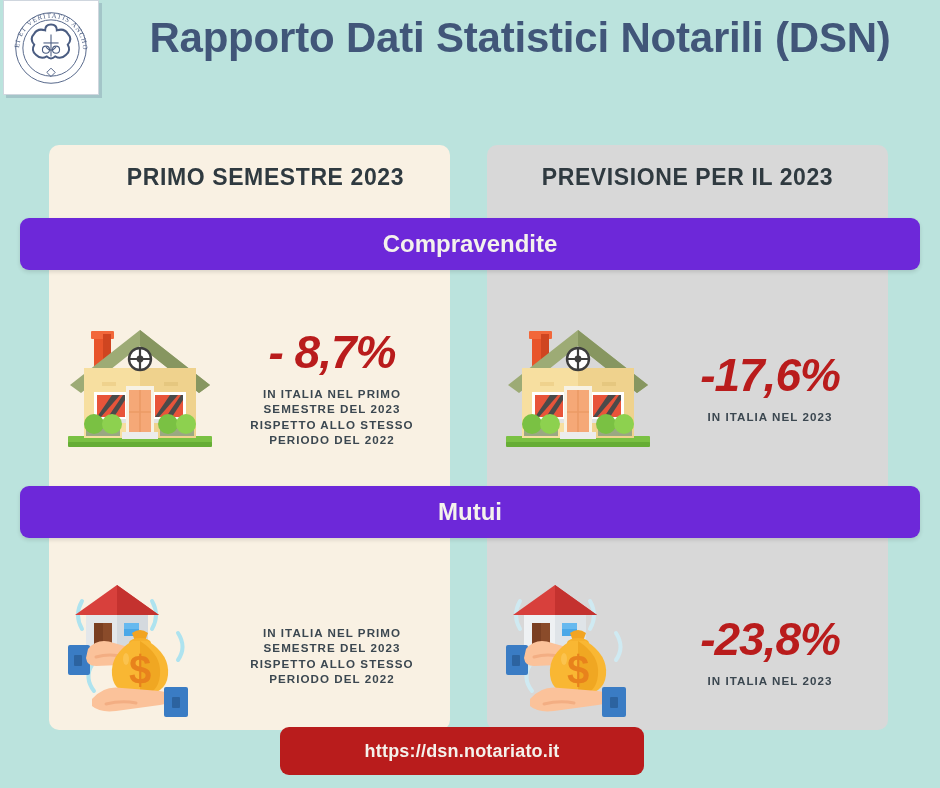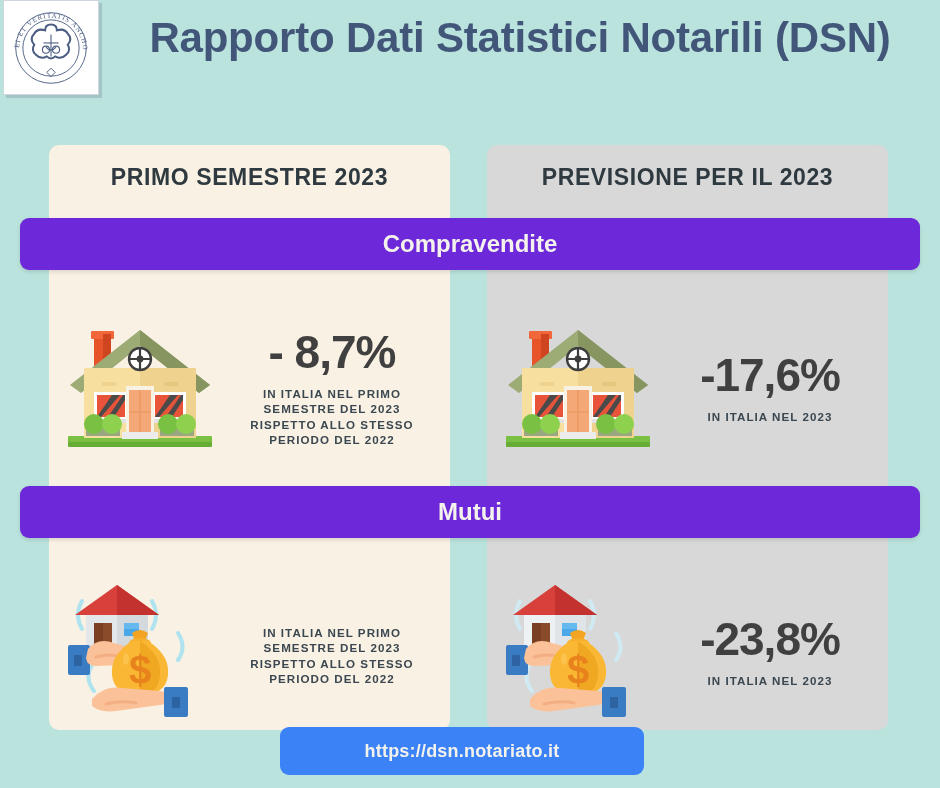--- a/index.html
+++ b/index.html
@@ -73,21 +73,21 @@
   .col-header {
     position: absolute;
     top: 164px;
     width: 401px;
     text-align: center;
     font-size: 23px;
     font-weight: bold;
     color: #2f3a40;
     letter-spacing: 0.6px;
   }
-  #col-header-left  { left: 49px; }
+  #col-header-left  { left: 49px; padding-left: 16px; }
   #col-header-right { left: 487px; }
 
   
   .section-banner {
     position: absolute;
     left: 20px;
     width: 900px;
     height: 52px;
     background: #6d28d9;
     border-radius: 9px;
@@ -118,24 +118,25 @@
     justify-content: center;
   }
   .cell-text {
     flex: 1 1 auto;
     text-align: center;
     padding-right: 6px;
   }
   .big-number {
     font-size: 46px;
     font-weight: bold;
-    color: #404040;
+    color: #b91c1c;
     letter-spacing: -1px;
     line-height: 50px;
     white-space: nowrap;
+    font-style: italic;
   }
   .cell-caption {
     margin-top: 9px;
     font-size: 11.6px;
     font-weight: bold;
     color: #3b4750;
     letter-spacing: 1.05px;
     line-height: 15.5px;
   }
   .cell-caption .line { display: block; white-space: nowrap; }
@@ -143,21 +144,21 @@
   #cell-r1c1 { left: 55px;  top: 292px; width: 390px; }
   #cell-r1c2 { left: 493px; top: 292px; width: 390px; }
   #cell-r2c1 { left: 55px;  top: 556px; width: 390px; }
   #cell-r2c2 { left: 493px; top: 556px; width: 390px; }
 
   
   #footer-bar {
     position: absolute;
     left: 280px; top: 727px;
     width: 364px; height: 48px;
-    background: #3b82f6;
+    background: #b91c1c;
     border-radius: 9px;
     display: flex;
     align-items: center;
     justify-content: center;
     color: #f4f2ec;
     font-size: 18px;
     font-weight: bold;
     letter-spacing: 0.2px;
   }
 </style>

